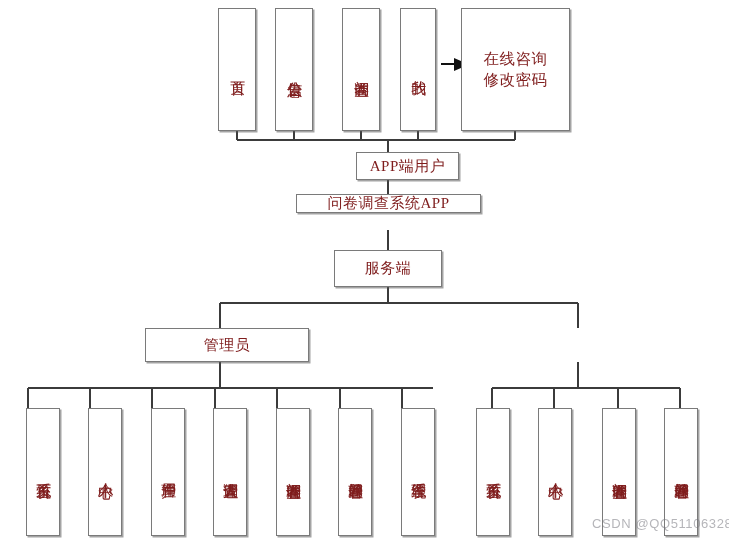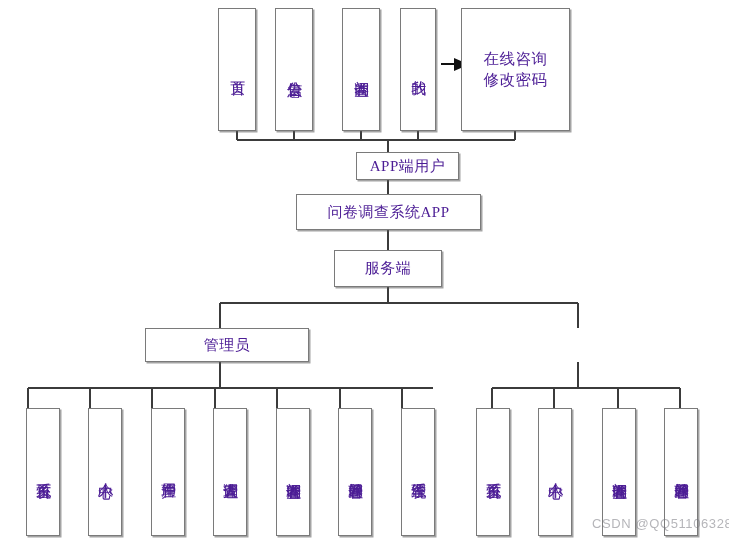--- a/index.html
+++ b/index.html
@@ -32,21 +32,21 @@
   .node {
     position: absolute;
     box-sizing: border-box;
     background: #ffffff;
     border: 1px solid #7a7a7a;
     box-shadow: 1.5px 1.5px 0 rgba(90,90,90,0.55);
     display: flex;
     align-items: center;
     justify-content: center;
     text-align: left;
-    color: #4c1d95;
+    color: #7f1d1d;
     letter-spacing: 0.5px;
   }
   
   .node.vertical {
     writing-mode: vertical-rl;
     text-orientation: upright;
     line-height: 1.18;
     font-size: 15px;
     padding: 4px 0;
   }
@@ -129,21 +129,21 @@
 
   <div class="node vertical" style="left:342px; top:8px; width:38px; height:123px;">问卷调查</div>
 
   <div class="node vertical" style="left:400px; top:8px; width:36px; height:123px;">我的</div>
 
   <div class="node horizontal big" style="left:461px; top:8px; width:109px; height:123px;">在线咨询
 修改密码</div>
 
   <div class="node horizontal" style="left:356px; top:152px; width:103px; height:28px;">APP端用户</div>
 
-  <div class="node horizontal" style="left:296px; top:194px; width:185px; height:36px;">问卷调查系统APP</div>
+  <div class="node horizontal" style="left:296px; top:194px; width:185px; height:19px;">问卷调查系统APP</div>
 
   <div class="node horizontal" style="left:334px; top:250px; width:108px; height:37px;">服务端</div>
 
   <div class="node horizontal" style="left:145px; top:328px; width:164px; height:34px;">管理员</div>
 
 
   <div class="node vertical" style="left:26px; top:408px; width:34px; height:128px;">系统首页</div>
 
   <div class="node vertical" style="left:88px; top:408px; width:34px; height:128px;">个人中心</div>
 

